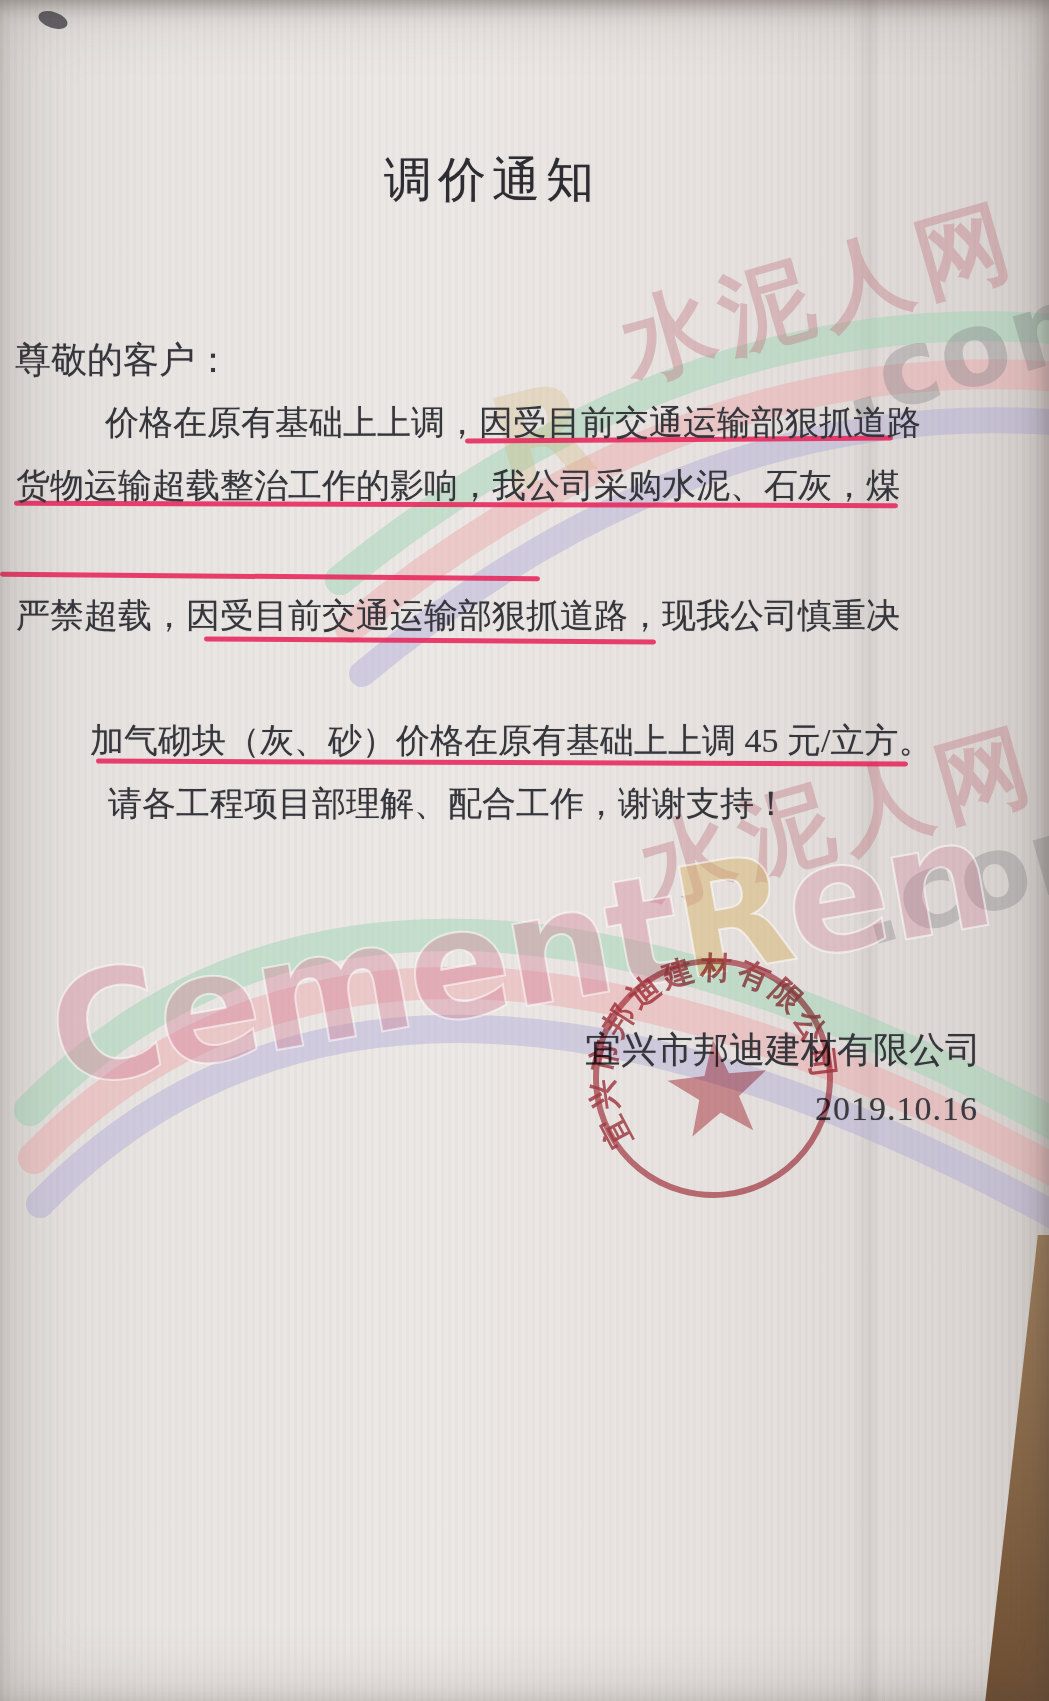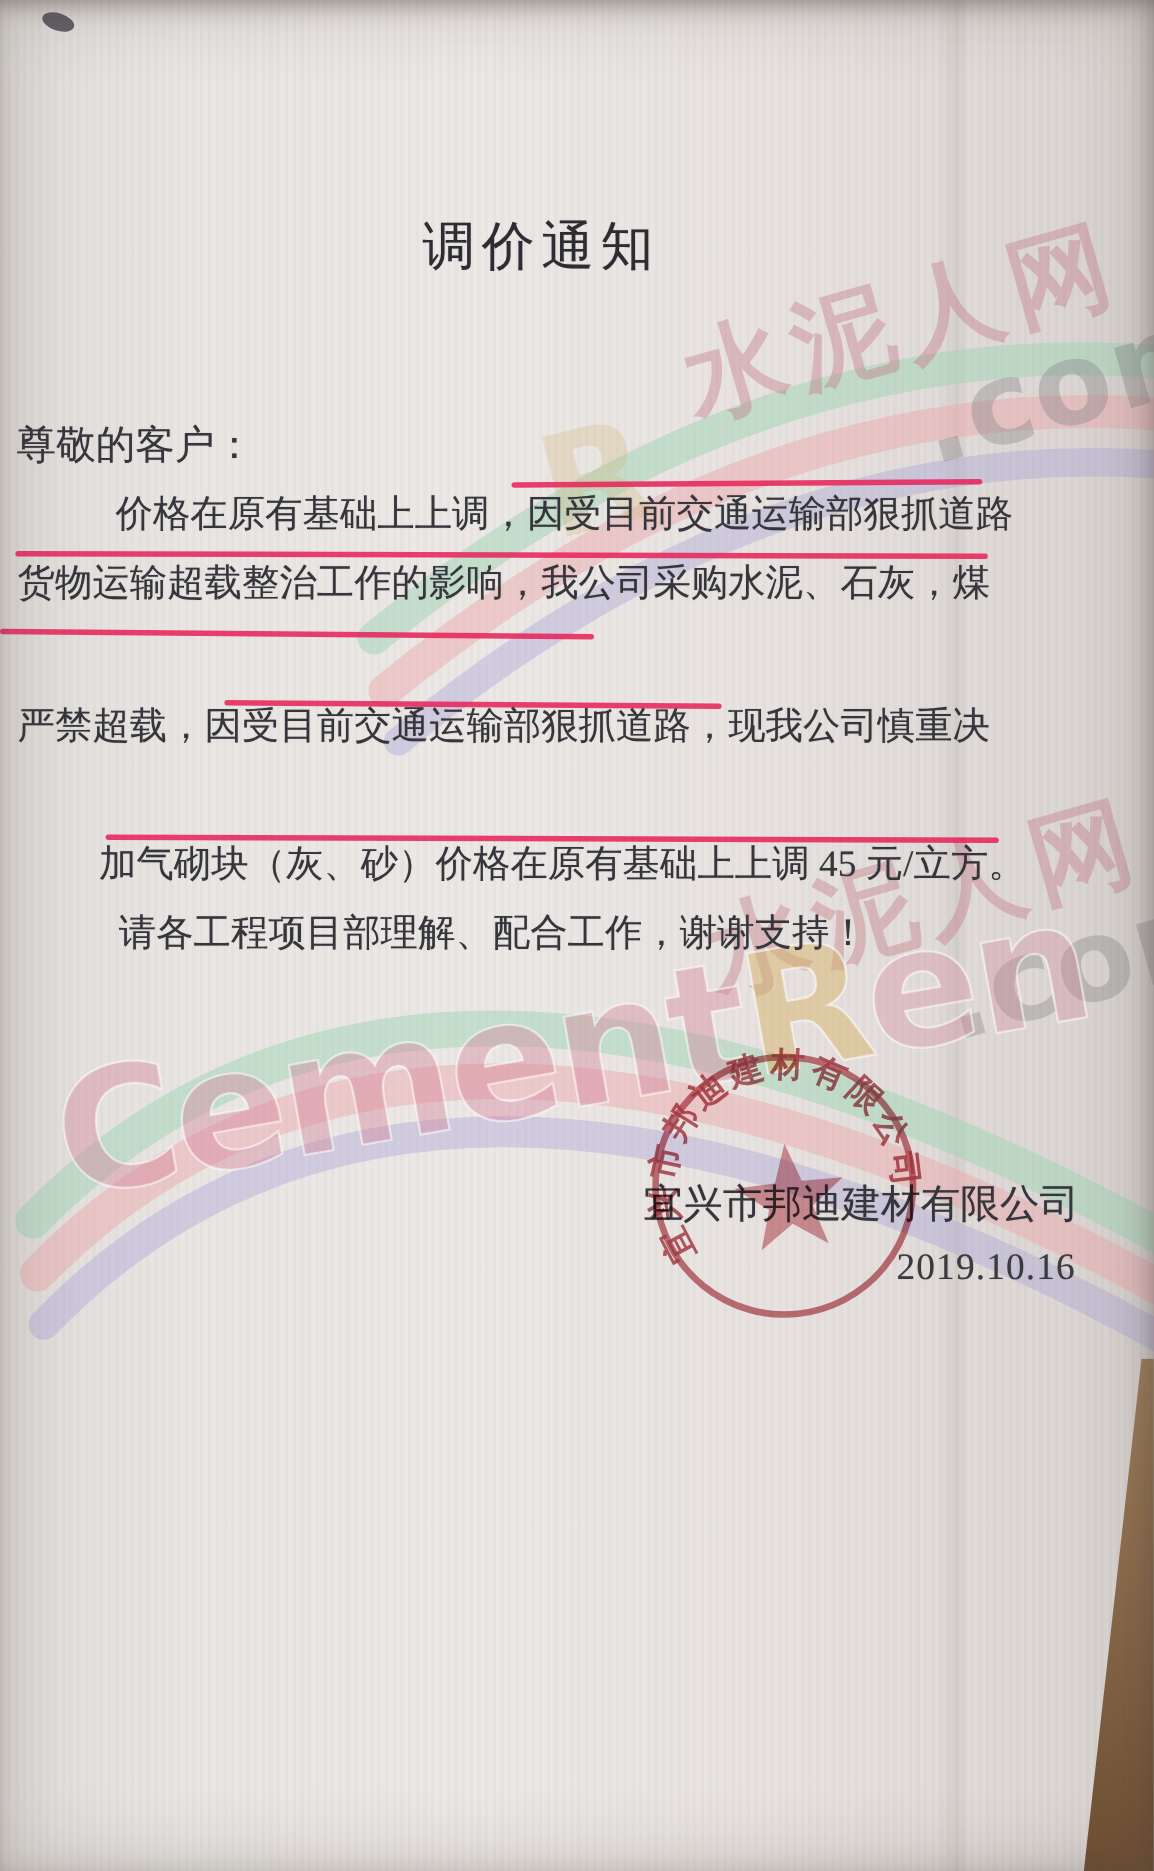--- a/index.html
+++ b/index.html
@@ -29,21 +29,21 @@
       font-family:"DejaVu Sans","Liberation Sans",sans-serif;font-weight:bold;font-size:152px;
       letter-spacing:-4px;white-space:nowrap;pointer-events:none;-webkit-text-stroke:2px rgba(255,255,255,0.55);}
   .wm-en .c1{color:rgba(212,134,156,0.42);}
   .wm-en .c2{color:rgba(214,180,108,0.50);}
   .wm-en .c3{color:rgba(212,134,156,0.34);}
   .wm-frag{position:absolute;left:492px;top:362px;z-index:1;transform:rotate(-14deg);
       font-family:"DejaVu Sans","Liberation Sans",sans-serif;font-weight:bold;font-size:128px;
       color:rgba(208,176,108,0.26);pointer-events:none;}
   
   .cn{position:absolute;color:#35353c;white-space:nowrap;z-index:3;
-      text-shadow:0 0 1px rgba(40,40,45,0.35);margin-top:44px;}
+      text-shadow:0 0 1px rgba(40,40,45,0.35);}
   .title{left:192px;top:148px;width:600px;text-align:center;font-size:48px;letter-spacing:6px;color:#2c2c32;}
   .sal{left:15px;top:336px;font-size:36px;}
   .bl{font-size:34px;}
   .sig{left:585px;top:1026px;font-size:36px;}
   .date{left:815px;top:1090px;font-size:34px;font-family:Liberation Serif, serif;color:#3a3a40;letter-spacing:1px;}
   
   .ul{position:absolute;height:5px;background:#e7255b;border-radius:3px;opacity:.88;z-index:2;}
   .u1{left:465px;top:437px;width:428px;transform:rotate(-0.4deg);}
   .u2{left:14px;top:502px;width:884px;transform:rotate(0.15deg);}
   .u3{left:0px;top:574px;width:540px;transform:rotate(0.5deg);}

